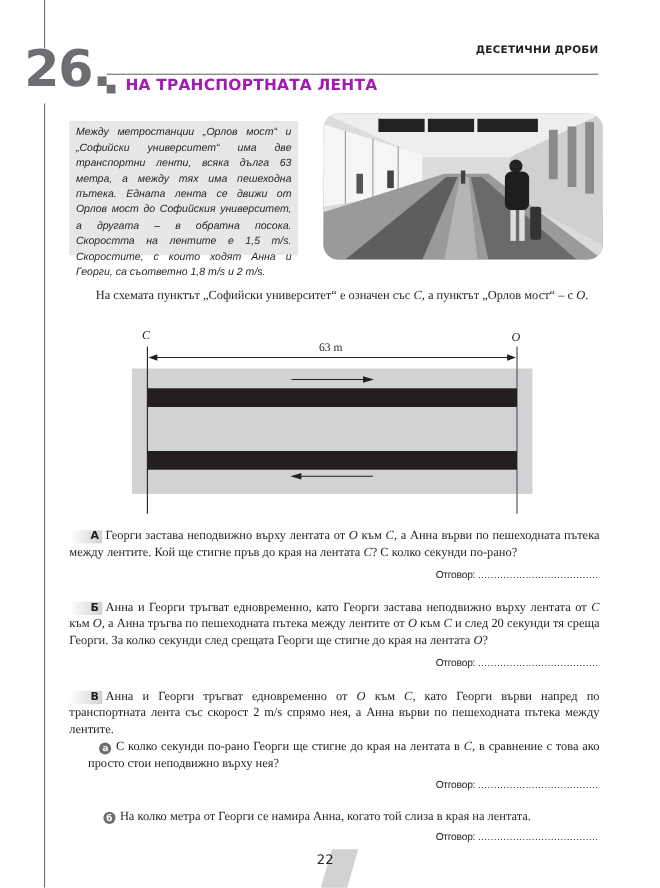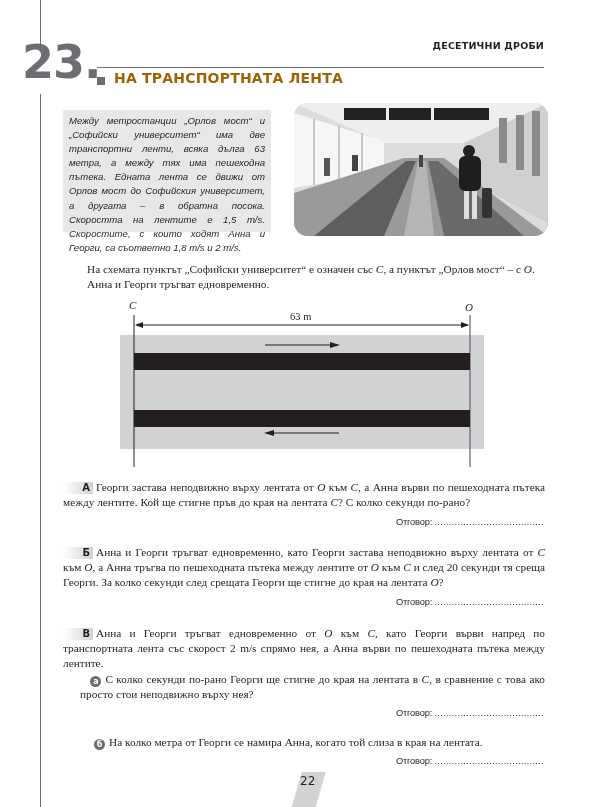--- a/index.html
+++ b/index.html
@@ -15,21 +15,21 @@
     font-size: 9.5px; letter-spacing: 0.2px; color: #231f20; text-align: center;
   }
   .hrule { left: 97px; top: 67px; width: 447px; height: 1px; background: #6d6e71; }
   .lesson-num {
     left: 22px; top: 37px; font-family: "DejaVu Sans", sans-serif; font-weight: bold;
     font-size: 46px; line-height: 50px; color: #6d6e71; letter-spacing: -1px;
   }
   .title-square { left: 97px; top: 77px; width: 8px; height: 8px; background: #6d6e71; }
   .lesson-title {
     left: 114px; top: 70px; font-family: "DejaVu Sans", sans-serif; font-weight: bold;
-    font-size: 14px; color: #a16207; letter-spacing: 0.2px;
+    font-size: 14px; color: #a21caf; letter-spacing: 0.2px;
   }
   .intro-box {
     left: 63px; top: 110px; width: 208px; height: 122px; background: #e6e7e8;
     padding: 4px 6px; box-sizing: border-box;
     font-family: "Liberation Sans", sans-serif; font-style: italic; font-size: 9.6px;
     line-height: 14.1px; text-align: justify; color: #231f20;
   }
   .photo {
     left: 294px; top: 103px; width: 254px; height: 133px; border-radius: 14px; overflow: hidden;
     background: linear-gradient(180deg, #c8c8c8 0%, #e9e9e9 30%, #bdbdbd 60%, #6f6f6f 100%);
@@ -53,32 +53,32 @@
     right: 56px; font-family: "Liberation Sans", sans-serif; font-size: 9.3px; color: #231f20;
     letter-spacing: -0.2px;
   }
   .answer .dots { letter-spacing: 0.3px; }
   i.v { font-style: italic; }
   .page-slash {
     left: 296px; top: 772px; width: 24px; height: 40px; background: #d1d2d4;
     transform: skewX(-16deg);
   }
   .page-num {
-    left: 300px; top: 774px; font-family: "DejaVu Sans", sans-serif; font-size: 12px; color: #231f20; text-align: right;
+    left: 288px; top: 774px; font-family: "DejaVu Sans", sans-serif; font-size: 12px; color: #231f20; text-align: right;
   }
 </style>
 </head>
 <body>
 
 <div class="abs vline"></div>
 <div class="abs vline-gap"></div>
 
 <div class="abs section-tag">ДЕСЕТИЧНИ ДРОБИ</div>
 <div class="abs hrule"></div>
-<div class="abs lesson-num">23.</div>
+<div class="abs lesson-num">26.</div>
 <div class="abs title-square"></div>
 <div class="abs lesson-title">НА ТРАНСПОРТНАТА ЛЕНТА</div>
 
 <div class="abs intro-box">Между метростанции „Орлов мост“ и „Софийски университет“ има две транспортни ленти, всяка дълга 63 метра, а между тях има пешеходна пътека. Едната лента се движи от Орлов мост до Софийския университет, а другата – в обратна посока. Скоростта на лентите е 1,5 m/s. Скоростите, с които ходят Анна и Георги, са съответно 1,8 m/s и 2 m/s.</div>
 
 <div class="abs photo">
   <svg width="254" height="133" viewBox="0 0 254 133">
     <rect x="0" y="0" width="254" height="133" fill="#dcdcdc"></rect>
 
     <polygon points="0,0 254,0 170,40 90,40" fill="#eeeeee"></polygon>
@@ -109,21 +109,20 @@
     <rect x="188" y="85" width="10" height="30" rx="2" fill="#333"></rect>
 
     <rect x="30" y="55" width="6" height="18" fill="#555"></rect>
     <rect x="58" y="52" width="6" height="16" fill="#444"></rect>
     <rect x="125" y="52" width="4" height="12" fill="#444"></rect>
   </svg>
 </div>
 
 <div class="abs body-text intro-text">
   <span>На схемата пунктът „Софийски университет“ е означен със </span><i class="v">C</i><span>, а пунктът „Орлов мост“ – с </span><i class="v">O</i><span>.</span><br>
-  <span>Анна и Георги тръгват едновременно.</span>
 </div>
 
 <div class="abs diagram">
   <svg width="400" height="180" viewBox="0 0 400 180">
     <rect x="20" y="40" width="364" height="114" fill="#d1d2d4"></rect>
     <line x1="34" y1="20" x2="34" y2="172" stroke="#231f20" stroke-width="1"></line>
     <line x1="370" y1="20" x2="370" y2="172" stroke="#6d6e71" stroke-width="1.3"></line>
 
     <line x1="36" y1="30" x2="368" y2="30" stroke="#231f20" stroke-width="1"></line>
     <polygon points="35,30 43,27 43,33" fill="#231f20"></polygon>

